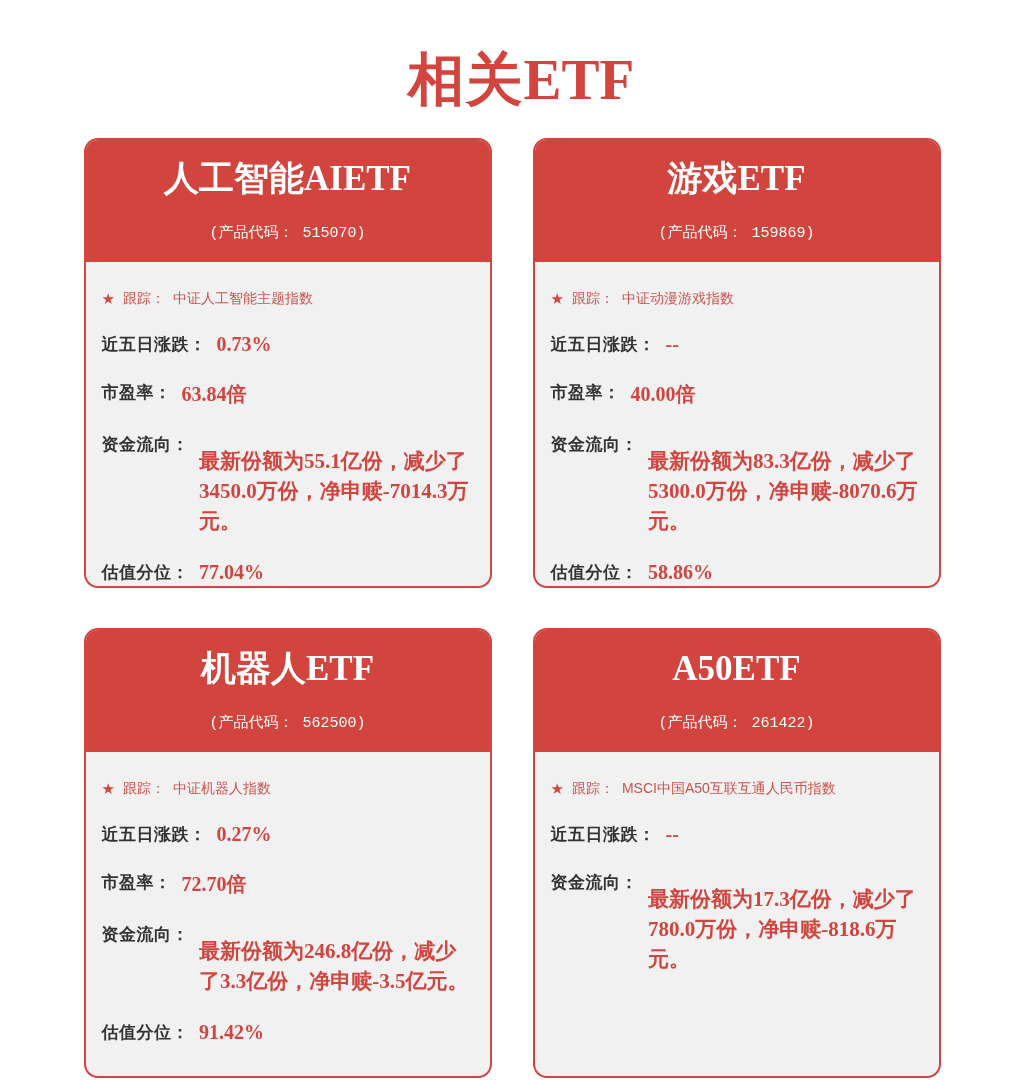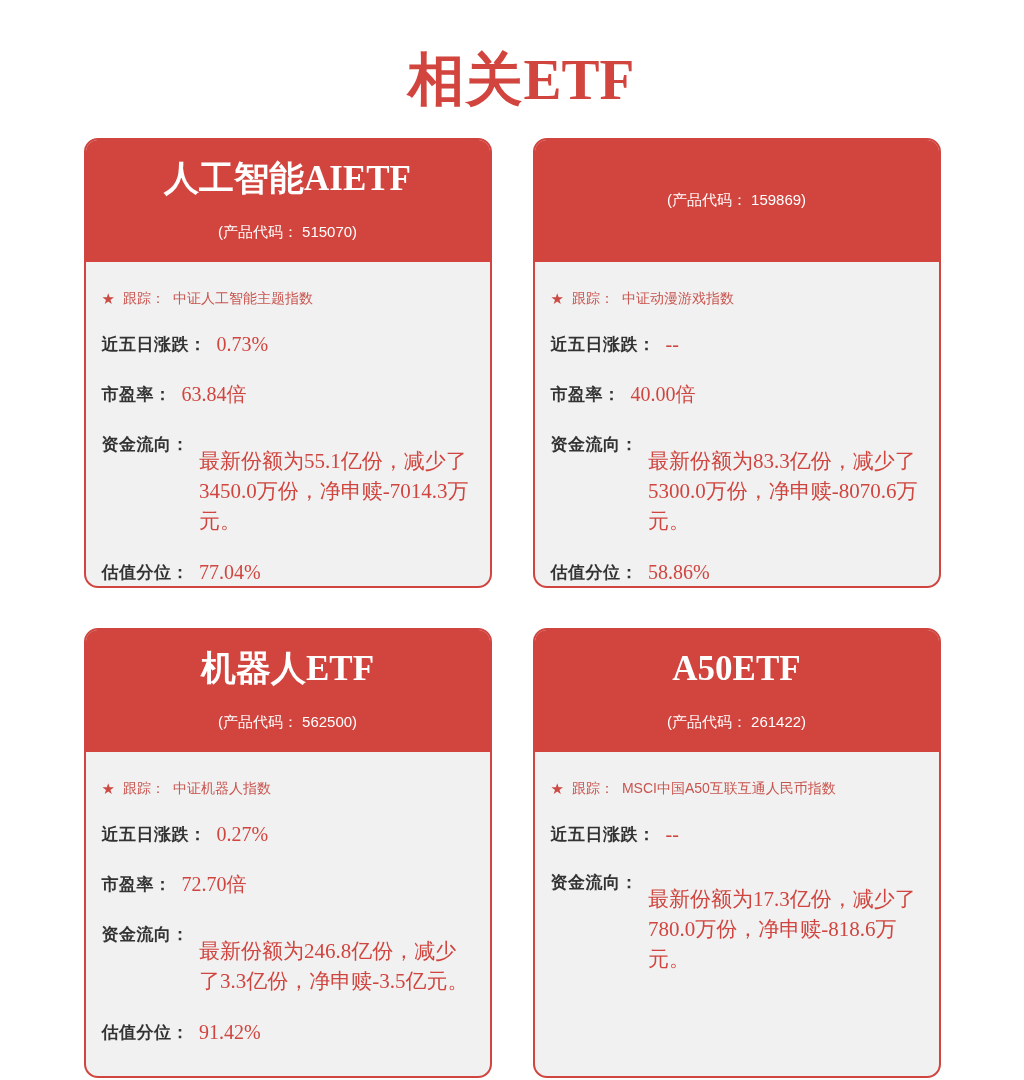--- a/index.html
+++ b/index.html
@@ -25,37 +25,37 @@
     border:2px solid #d0453f; border-radius:14px;
     background:#f1f1f1; overflow:hidden;
   }
   .card-header {
     background:#d2443e; height:122px; color:#ffffff;
     display:flex; flex-direction:column; align-items:center; justify-content:center;
     gap:27px;
   }
   .card-title { font-size:35px; font-weight:bold; line-height:1; }
   .card-title .en { font-family:"Liberation Serif","DejaVu Serif",serif; }
-  .card-code { font-size:15px; font-family:Liberation Sans, sans-serif; }
+  .card-code { font-size:15px; font-family:Liberation Mono, monospace; }
 
   .card-body { padding:14px 16px 0 16px; }
 
   .tracking {
     display:flex; align-items:center; gap:8px;
     color:#c9544e; font-size:14px; margin-top:14px;
   }
   .star { font-size:15px; line-height:1; color:#cb4a43; }
 
-  .row { display:flex; align-items:center; gap:10px; margin-top:25px; }
+  .row { display:flex; align-items:flex-start; gap:10px; margin-top:25px; }
   .row .label {
     font-size:17px; font-weight:bold; color:#333333; white-space:nowrap;
     letter-spacing:0.5px;
   }
   .row .value {
-    font-size:20px; font-weight:normal; color:#d0453f;
+    font-size:20px; font-weight:bold; color:#d0453f;
     font-family:"Liberation Serif","DejaVu Serif",serif;
   }
   .row.large { align-items:flex-start; margin-top:22px; }
   .row.large .label { line-height:30px; }
   .row.large .value { font-size:21px; line-height:30px; flex:1;margin-top:16px; }
 </style>
 </head>
 <body>
 
 <h1 class="page-title">
@@ -91,20 +91,23 @@
       </div>
       <div class="row">
         <span class="label">估值分位：</span>
         <span class="value">77.04%</span>
       </div>
     </div>
   </div>
 
   <div class="card">
     <div class="card-header">
+      <div class="card-title">
+        <span class="zh">游戏</span><span class="en">ETF</span>
+      </div>
       <div class="card-code">(产品代码：  159869)</div>
     </div>
     <div class="card-body">
       <div class="tracking">
         <span class="star">★</span>
         <span>跟踪：</span>
         <span>中证动漫游戏指数</span>
       </div>
       <div class="row">
         <span class="label">近五日涨跌：</span>

